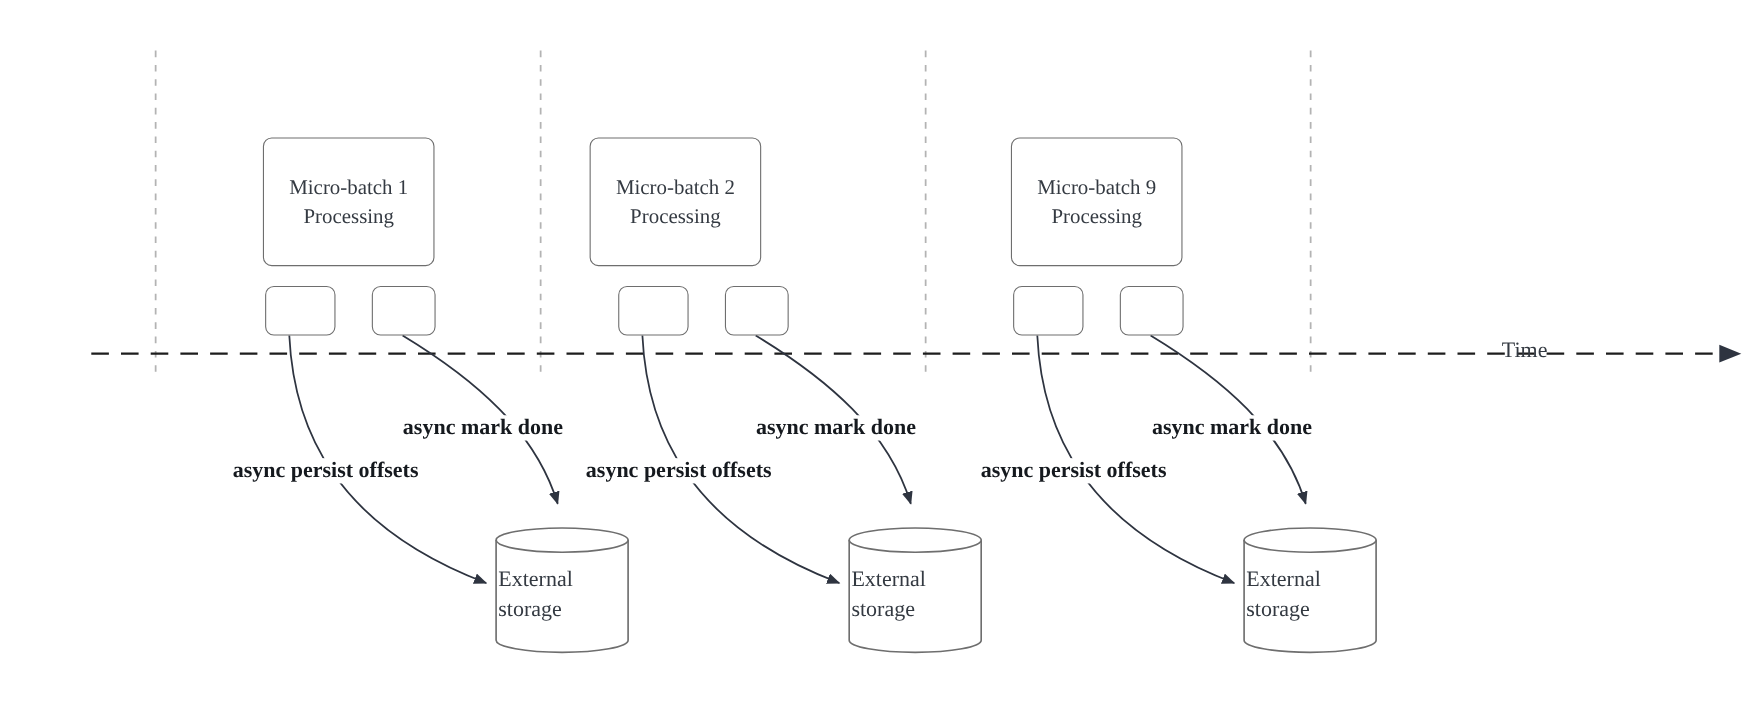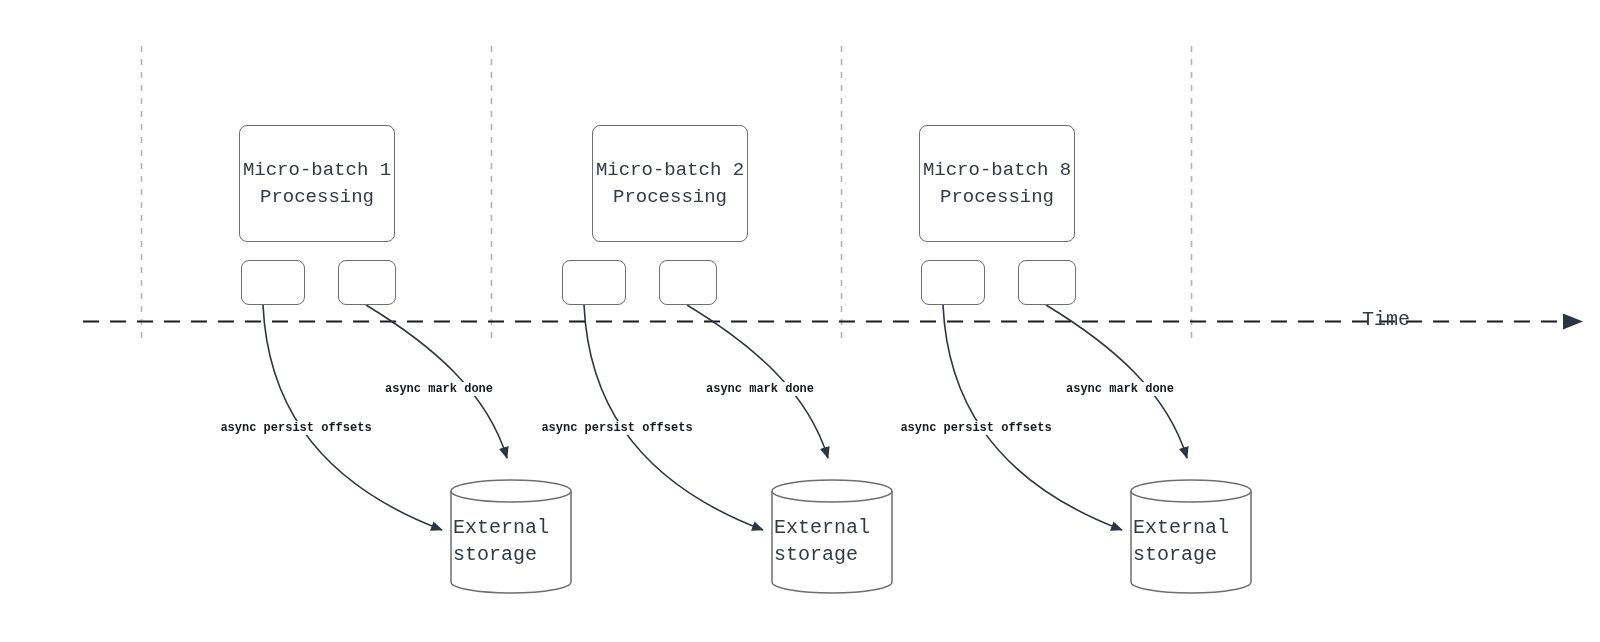--- a/index.html
+++ b/index.html
@@ -2,21 +2,21 @@
 <html style="--bg: #ffffff; --shape-border: #6e6e6e; --connector: #2e3440; --guide: #b3b3b3; --timeline: #1d1d1d; --text: #343a42; --label-text: #15191e;"><head>
 <meta charset="utf-8">
 <style>
   :root{
     --bg:#ffffff; --shape-border:#6e6e6e; --connector:#2e3440; --guide:#b3b3b3;
     --timeline:#1d1d1d; --text:#343a42; --label-text:#15191e;
   }
   html,body{margin:0;padding:0;background:var(--bg);}
   .canvas{
     position:relative;width:1600px;height:642px;background:var(--bg);
-    font-family:Liberation Mono, monospace;overflow:hidden;
+    font-family:Liberation Serif, serif;overflow:hidden;
   }
   svg.layer{position:absolute;left:0;top:0;}
   .guide{stroke:var(--guide);stroke-width:1.6;stroke-dasharray:6 7;fill:none;}
   .timeline{stroke:var(--timeline);stroke-width:2.2;stroke-dasharray:16 11;fill:none;}
   .timeline-head{fill:var(--connector);stroke:none;}
   .connector{stroke:var(--connector);stroke-width:1.6;fill:none;}
   .arrowhead{fill:var(--connector);}
   .shape{stroke:var(--shape-border);stroke-width:1.5;fill:#ffffff;}
   .node{
     position:absolute;box-sizing:border-box;background:#fff;
@@ -29,21 +29,21 @@
   }
   .smallbox{top:260px;height:45px;}
   .smallbox.a{width:64px;}
   .smallbox.b{width:58px;}
   .cyl-text{
     position:absolute;width:118px;top:514px;text-align:left;
     font-size:20px;line-height:27px;color:var(--text);
   }
   .arrow-label{
     position:absolute;transform:translate(-50%,-50%);white-space:nowrap;
-    font-size:12px;font-weight:bold;color:var(--label-text);
+    font-size:20px;font-weight:bold;color:var(--label-text);
     background:var(--bg);padding:0 2px;
   }
   .time-label{
     position:absolute;transform:translate(-50%,-50%);left:1386px;top:271px;
     font-size:20px;color:var(--text);white-space:nowrap;margin-top:48px;
   }
 </style>
 </head>
 <body>
 
@@ -92,35 +92,35 @@
   </div>
   <div class="node smallbox a" style="left:241px"></div>
   <div class="node smallbox b" style="left:338px"></div>
   <div class="arrow-label" style="left:296px;top:428px">async persist offsets</div>
   <div class="arrow-label" style="left:439px;top:389px">async mark done</div>
   <div class="cyl-text" style="left:453px">
     <div>External</div>
     <div>storage</div>
   </div>
 
-  <div class="node bigbox" style="left:592px">
+  <div class="node bigbox" style="left:536px">
     <span>Micro-batch 2</span>
     <span>Processing</span>
   </div>
   <div class="node smallbox a" style="left:562px"></div>
   <div class="node smallbox b" style="left:659px"></div>
   <div class="arrow-label" style="left:617px;top:428px">async persist offsets</div>
   <div class="arrow-label" style="left:760px;top:389px">async mark done</div>
   <div class="cyl-text" style="left:774px">
     <div>External</div>
     <div>storage</div>
   </div>
 
   <div class="node bigbox" style="left:919px">
-    <span>Micro-batch 8</span>
+    <span>Micro-batch 9</span>
     <span>Processing</span>
   </div>
   <div class="node smallbox a" style="left:921px"></div>
   <div class="node smallbox b" style="left:1018px"></div>
   <div class="arrow-label" style="left:976px;top:428px">async persist offsets</div>
   <div class="arrow-label" style="left:1120px;top:389px">async mark done</div>
   <div class="cyl-text" style="left:1133px">
     <div>External</div>
     <div>storage</div>
   </div>

